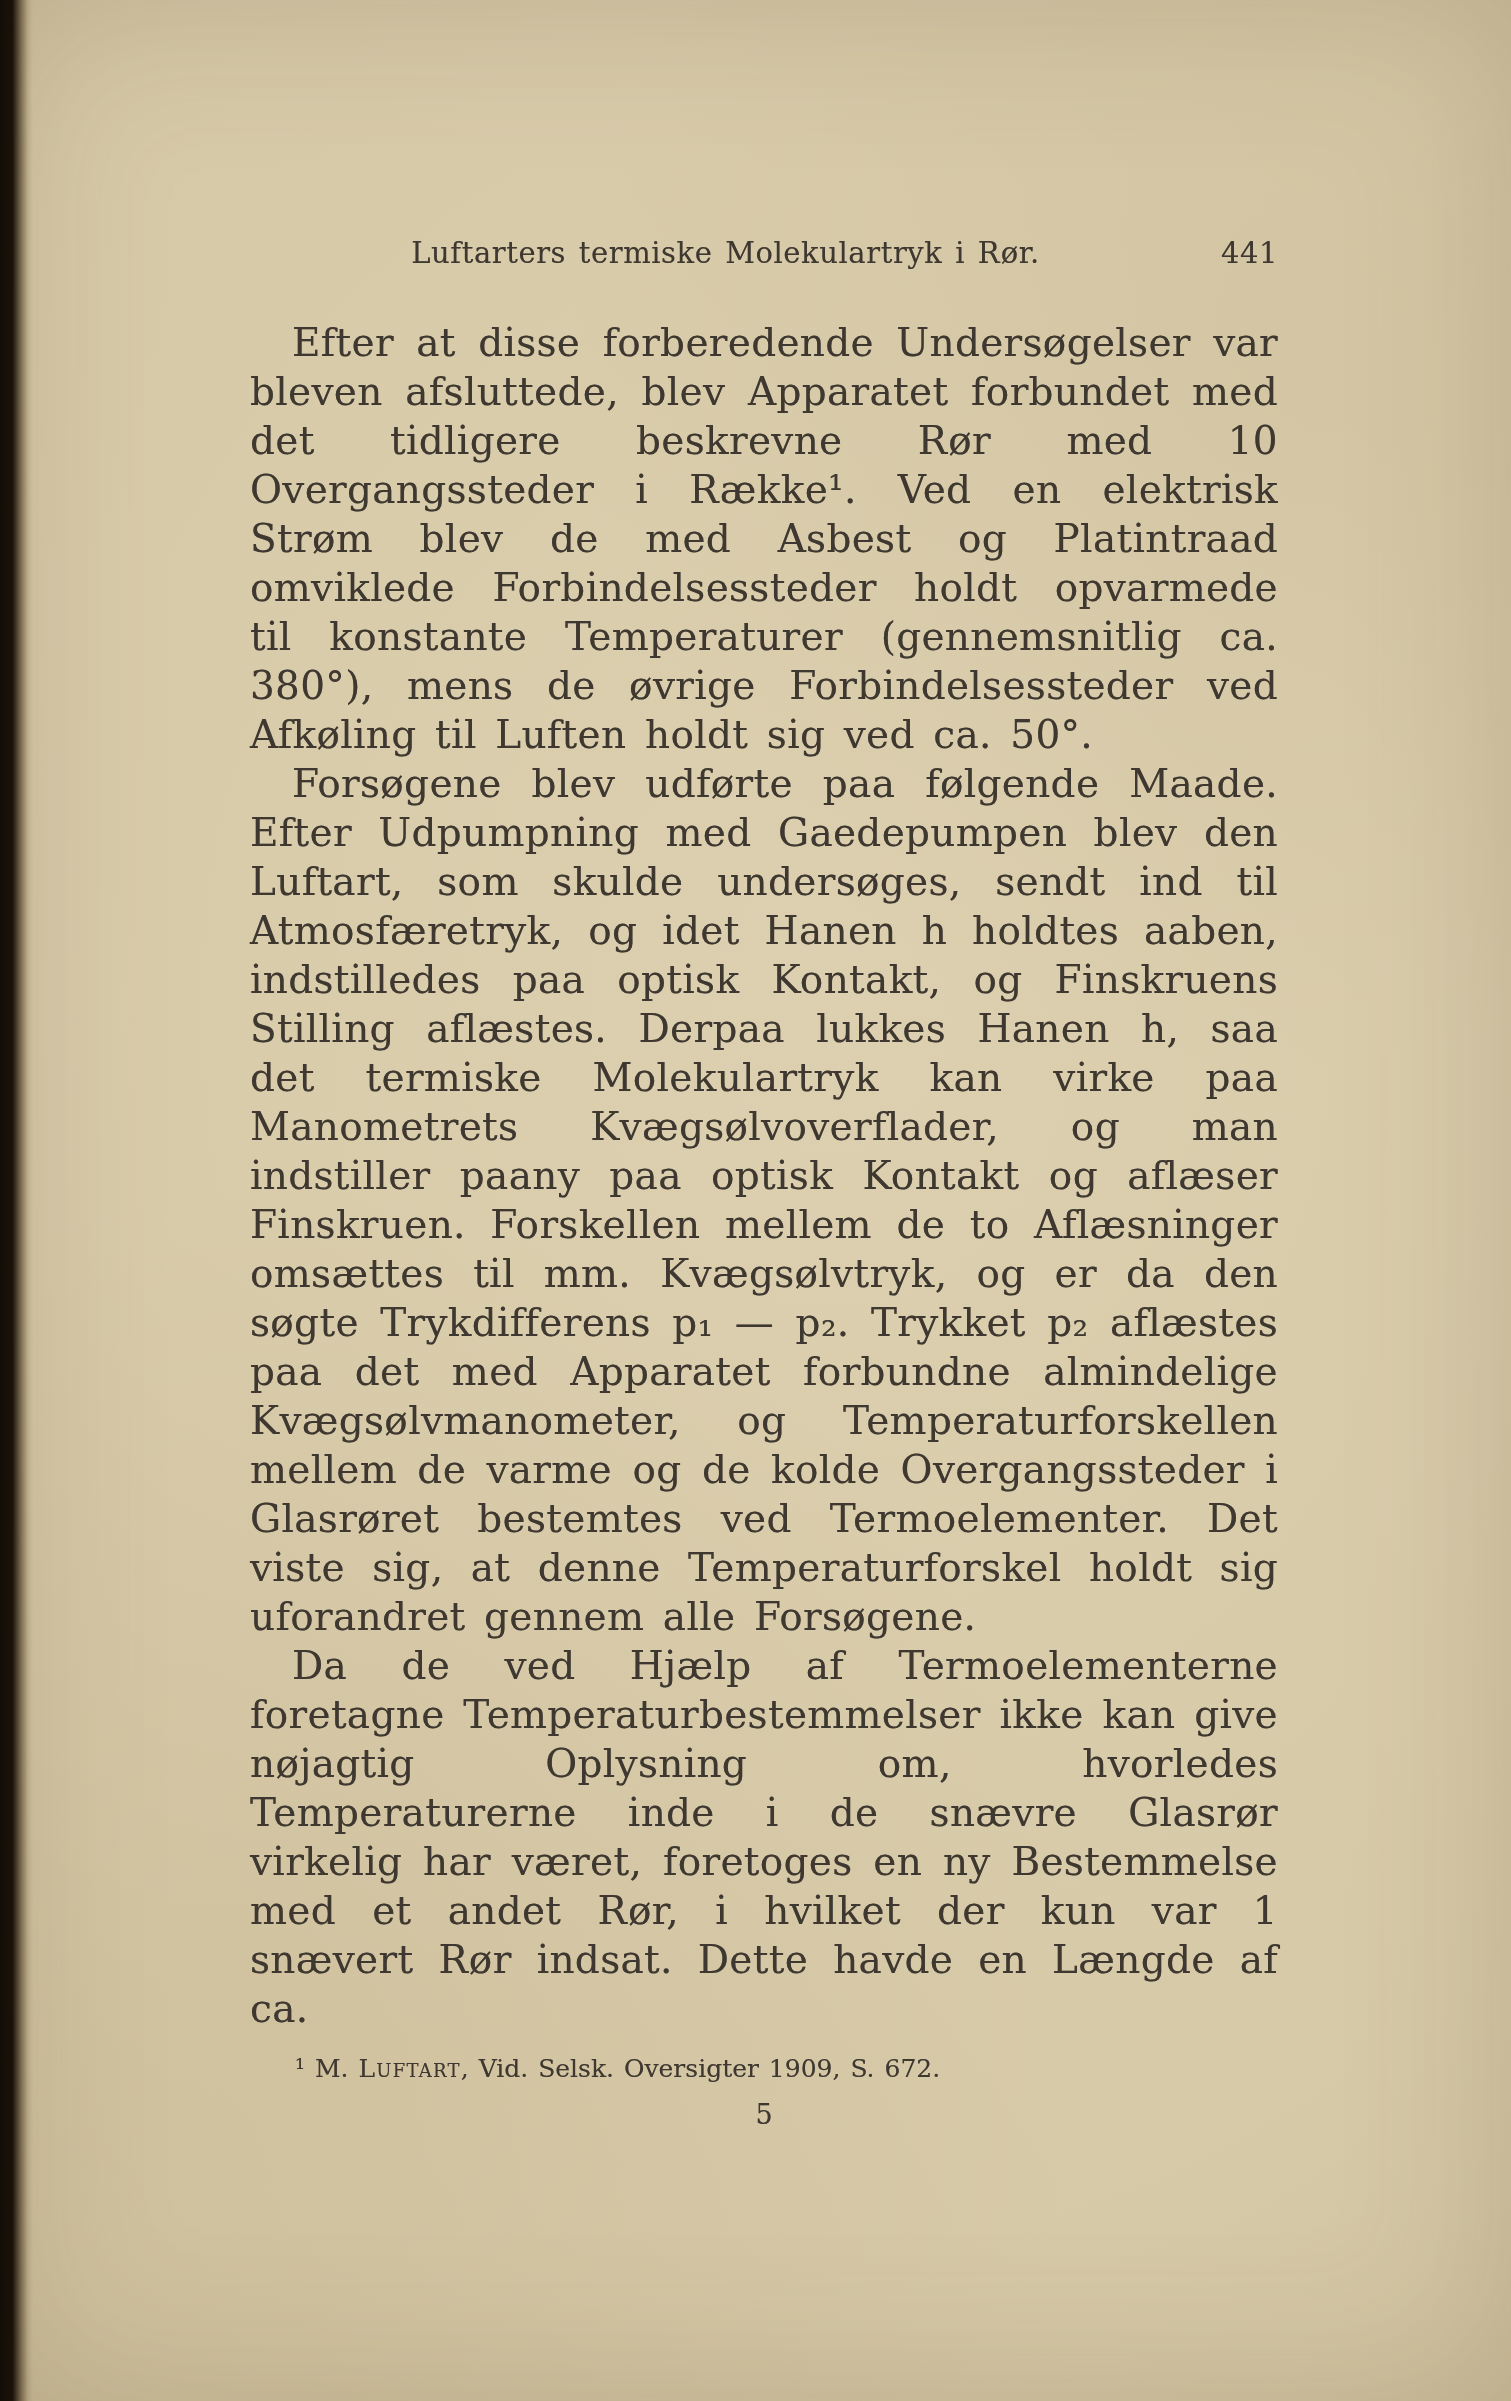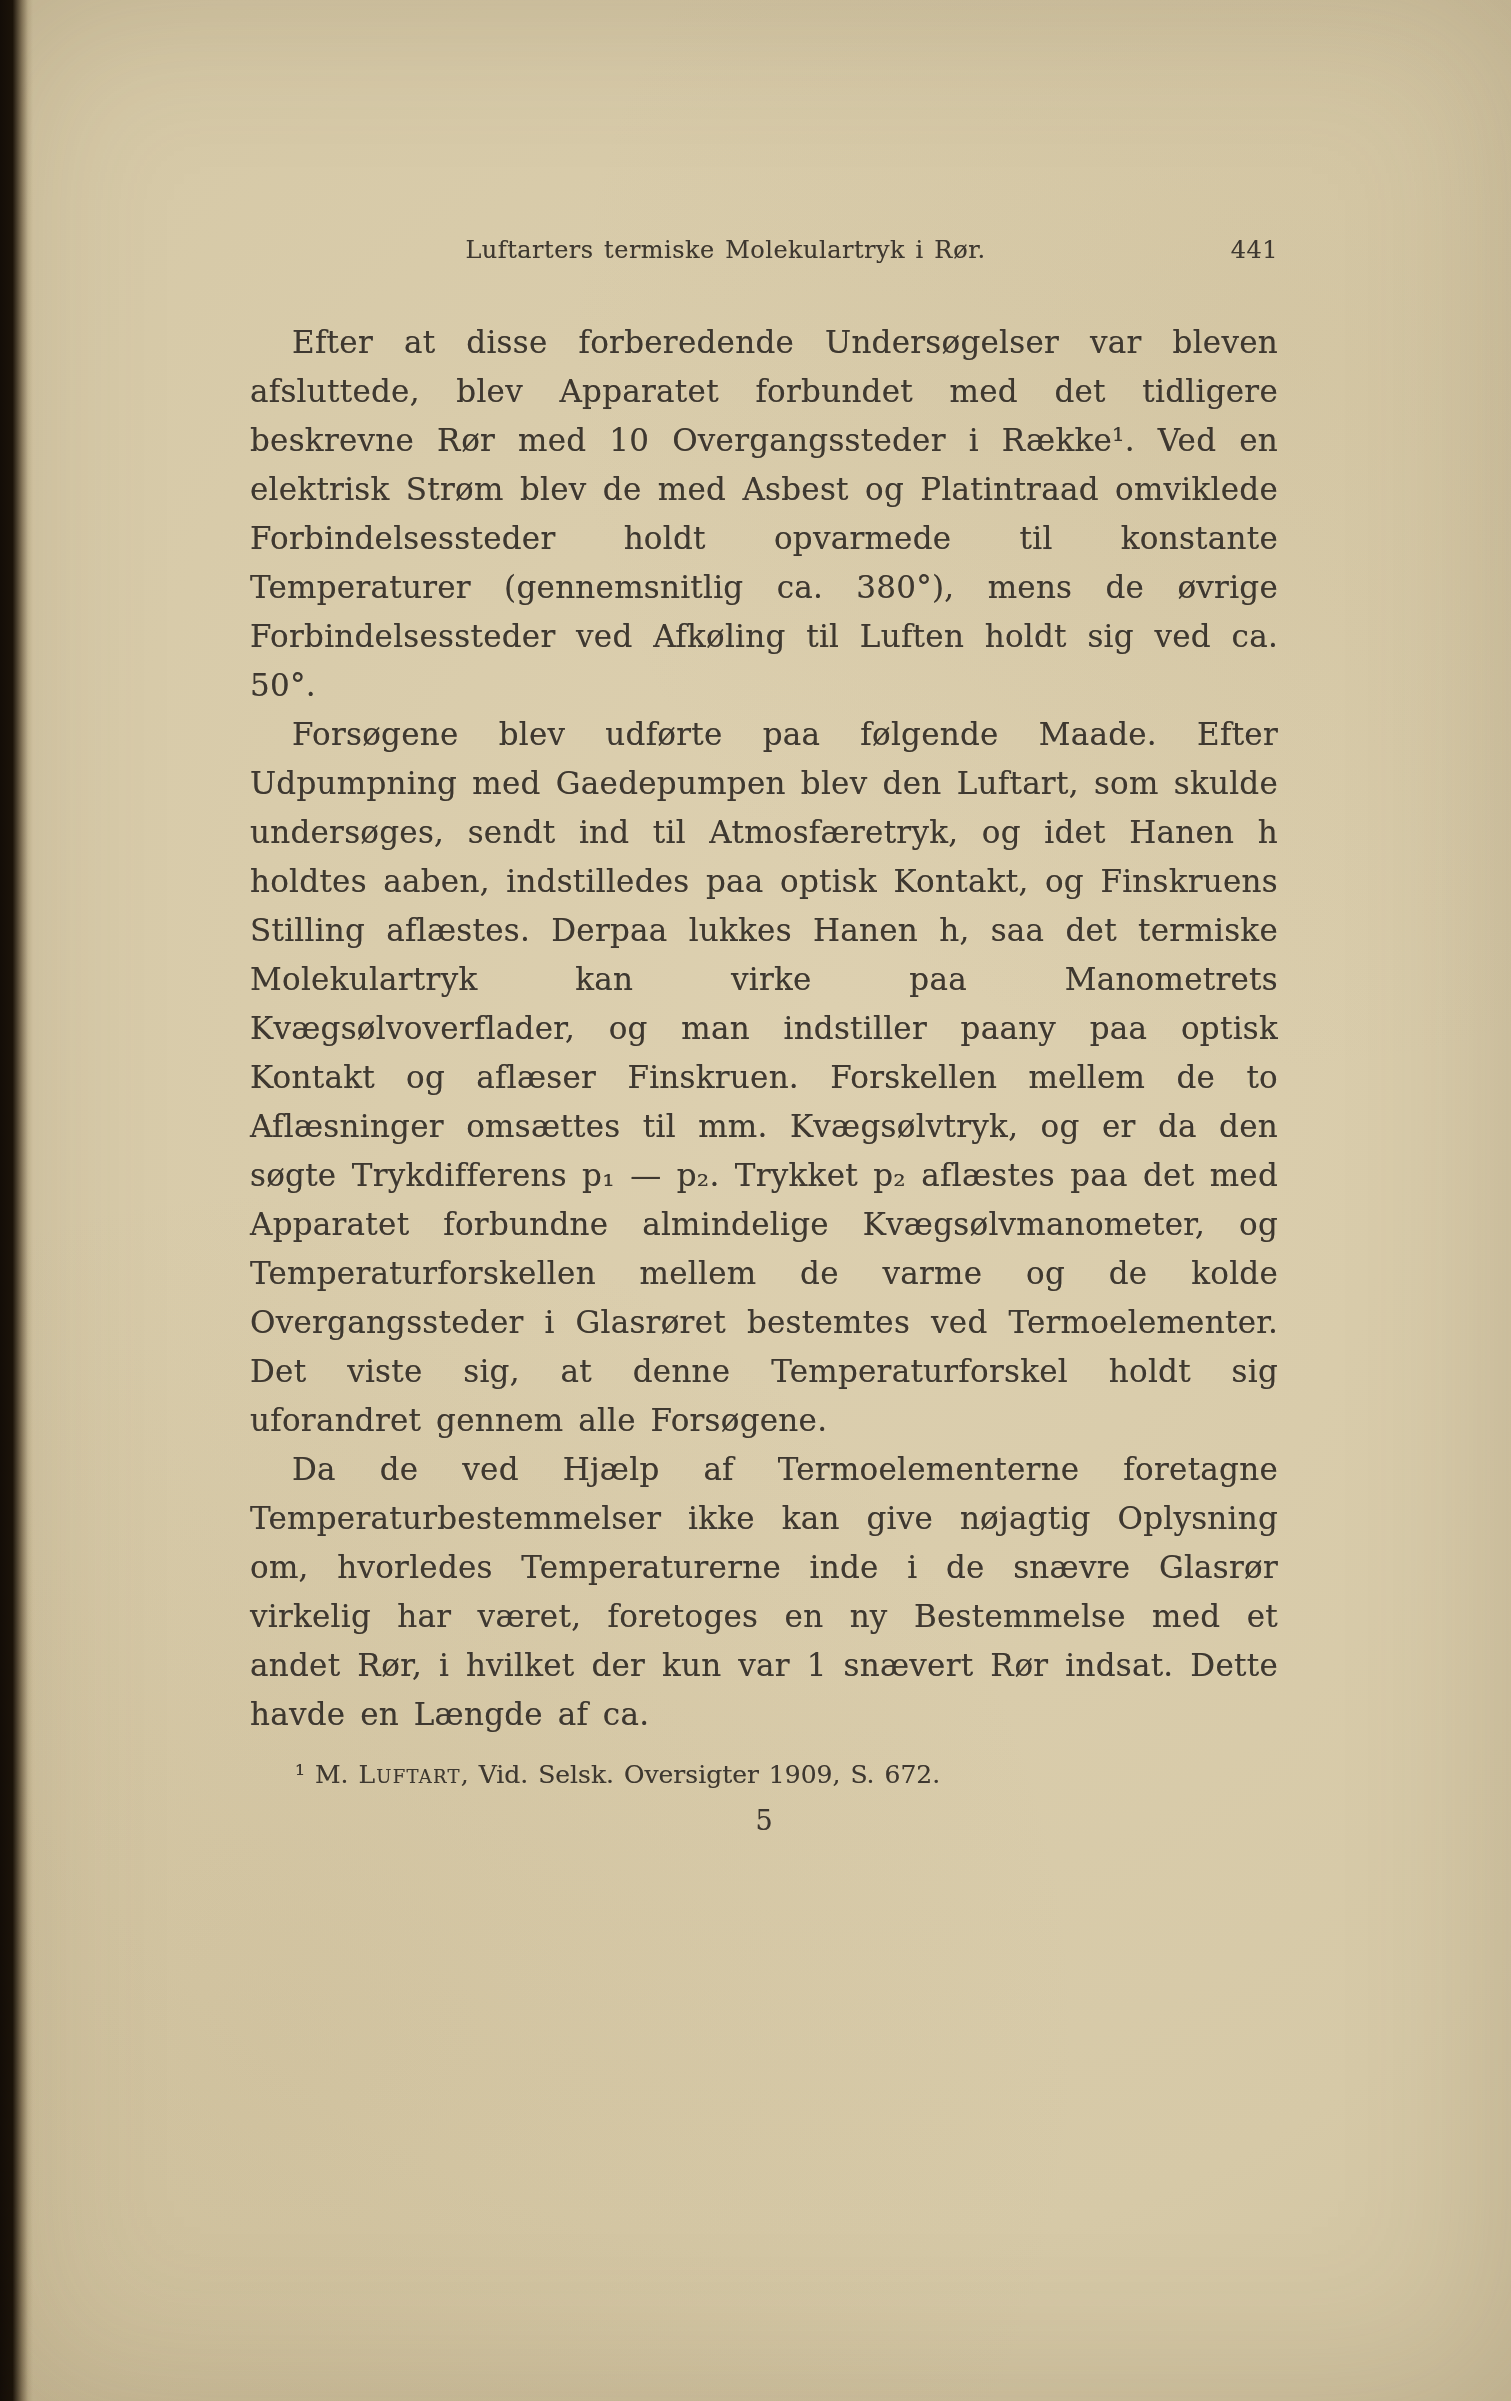--- a/index.html
+++ b/index.html
@@ -41,21 +41,21 @@
     left: 250px;
     top: 236px;
     width: 1028px;
     text-shadow: 0 0 0.6px rgba(62,56,48,0.45);
   }
 
   .running-header {
     position: relative;
     height: 36px;
     margin-bottom: 46px;
-    font-size: 24px;
+    font-size: 29px;
     letter-spacing: 0.02em;
     word-spacing: 0.10em;
   }
 
   .running-title {
     position: absolute;
     left: 0;
     right: 77px;
     text-align: center;
     white-space: nowrap;
@@ -63,21 +63,21 @@
 
   .page-number {
     position: absolute;
     right: 0;
     top: 0;
     text-align: right;
   }
 
   .body-para {
     margin: 0;
-    font-size: 31px;
+    font-size: 39px;
     line-height: 49px;
     text-align: justify;
     text-indent: 42px;
     word-spacing: 0.15em;
     letter-spacing: 0.008em;
     hyphens: none;
   }
 
   .footnote {
     margin-top: 19px;

